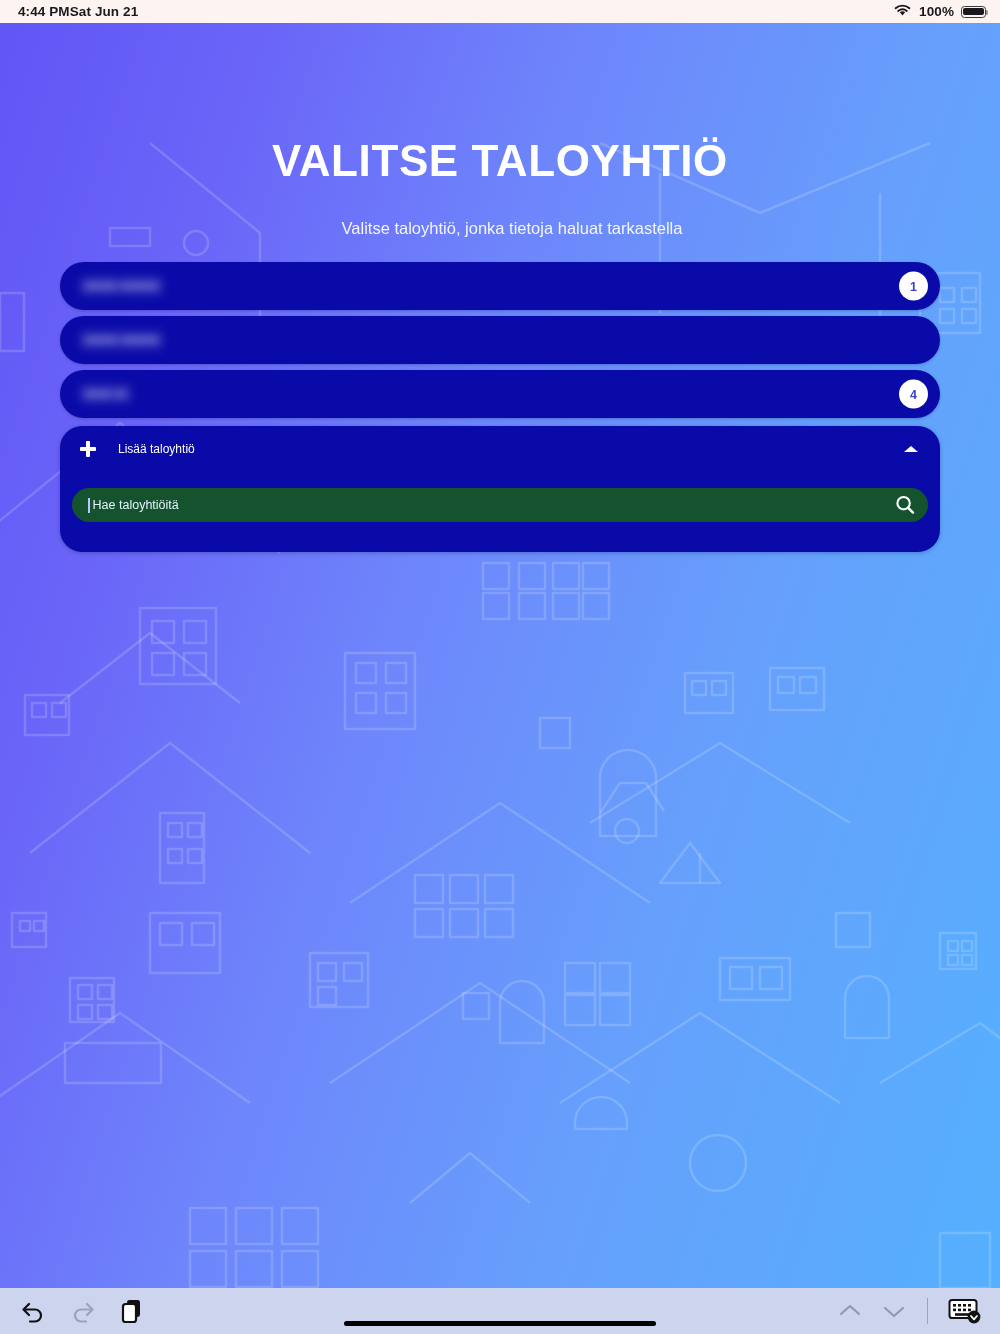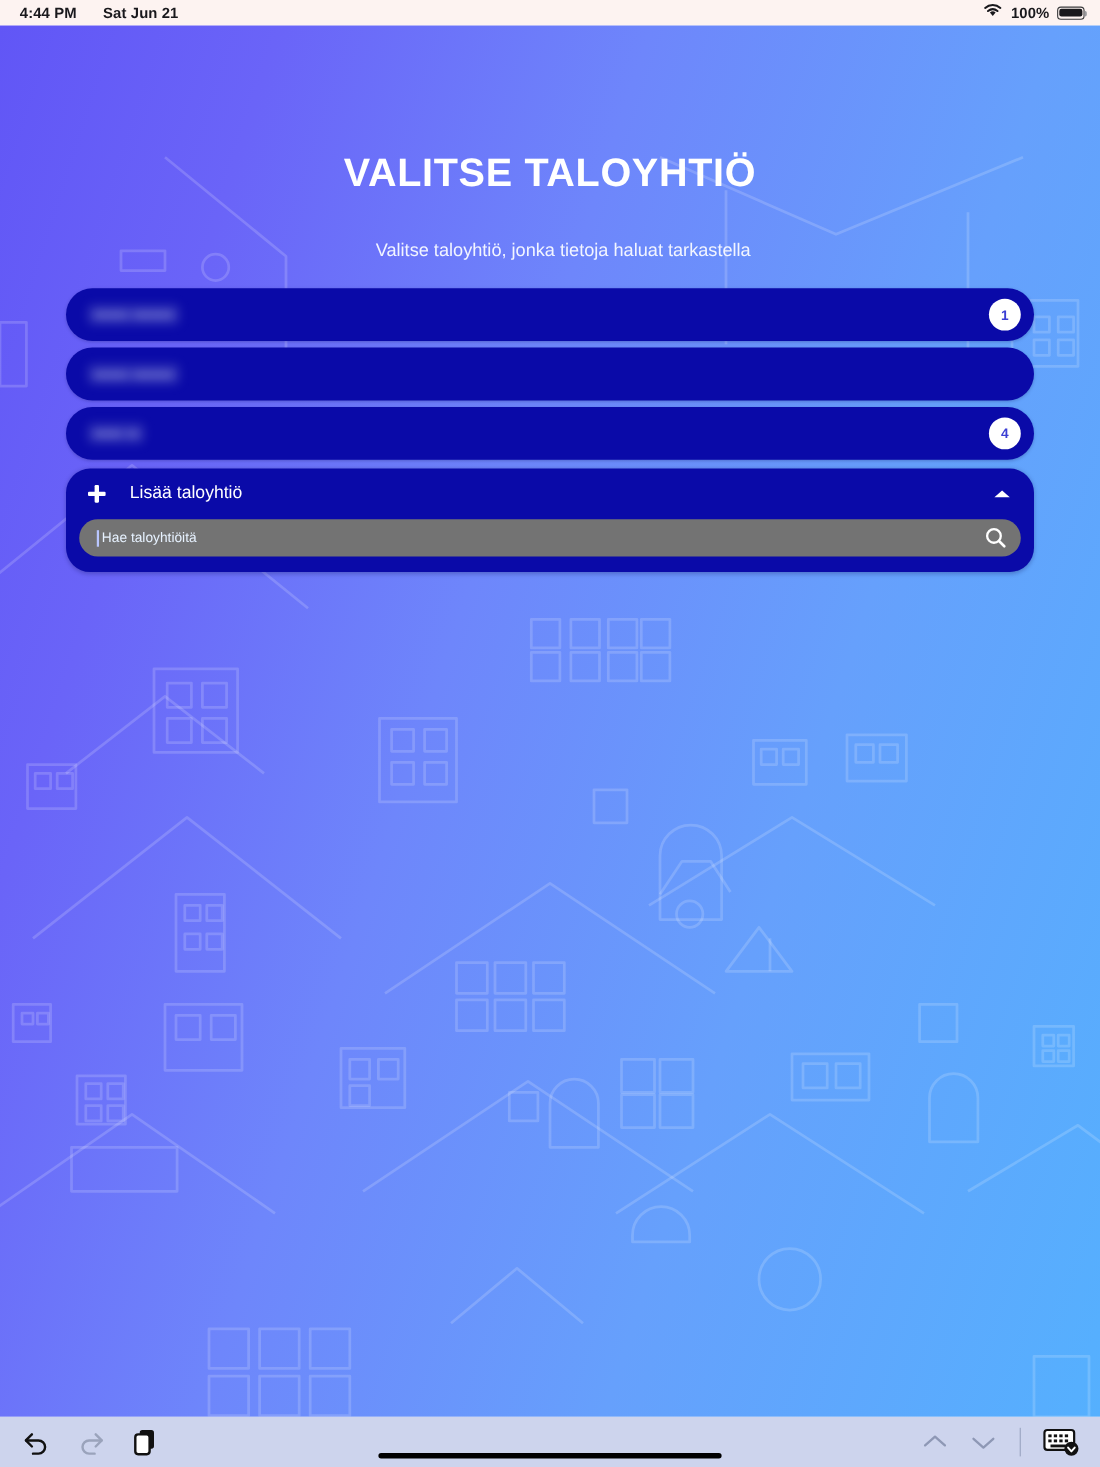--- a/index.html
+++ b/index.html
@@ -25,21 +25,21 @@
     top: 0; left: 0;
     width: 1000px;
     height: 23px;
     background: #fdf3f1;
     display: flex;
     align-items: center;
     justify-content: space-between;
     padding: 0 14px 0 18px;
     z-index: 40;
   }
-  .sb-left { display: flex; align-items: center; gap: 24px; }
+  .sb-left { display: flex; align-items: center; gap: 0; }
   .sb-right { display: flex; align-items: center; gap: 7px; justify-content: center; }
   .sb-text {
     font-size: 13.5px;
     font-weight: bold;
     color: #19181c;
     letter-spacing: 0.1px;
     white-space: nowrap;
   }
   .battery-shell {
     position: relative;
@@ -84,21 +84,21 @@
     top: 23px; left: 0;
     width: 1000px;
     height: 1265px;
     z-index: 10;
   }
 
   #page-title {
     position: absolute;
     top: 113px; left: 0; width: 1000px;
     text-align: center;
-    font-size: 36px;
+    font-size: 44px;
     font-weight: bold;
     color: #ffffff;
     letter-spacing: 0.6px;
   }
   #page-subtitle {
     position: absolute;
     top: 196px; left: 0; width: 1000px;
     text-align: center;
     font-size: 16.5px;
     color: #f2f5ff;
@@ -177,37 +177,37 @@
   #plus-icon::before, #plus-icon::after {
     content: "";
     position: absolute;
     background: #ffffff;
     border-radius: 1px;
   }
   #plus-icon::before { left: 0; top: 6px; width: 16px; height: 4px; }
   #plus-icon::after { top: 0; left: 6px; width: 4px; height: 16px; }
   #add-label {
     margin-left: 22px;
-    font-size: 16px;
+    font-size: 12px;
     color: #ffffff;
   }
   #collapse-chevron {
     position: absolute;
     right: 22px;
     top: 50%;
     transform: translateY(-50%);
     width: 0; height: 0;
     border-left: 7px solid transparent;
     border-right: 7px solid transparent;
     border-bottom: 6px solid #ffffff;
   }
   #search-wrap {
-    margin: 0 12px;
+    margin: 16px 12px;
     height: 34px;
-    background: #737373;
+    background: #14532d;
     border-radius: 18px;
     display: flex;
     align-items: center;
     padding: 0 12px 0 16px;
     position: relative;
   }
   #search-caret {
     width: 1.6px;
     height: 15px;
     background: #b9c6ff;

